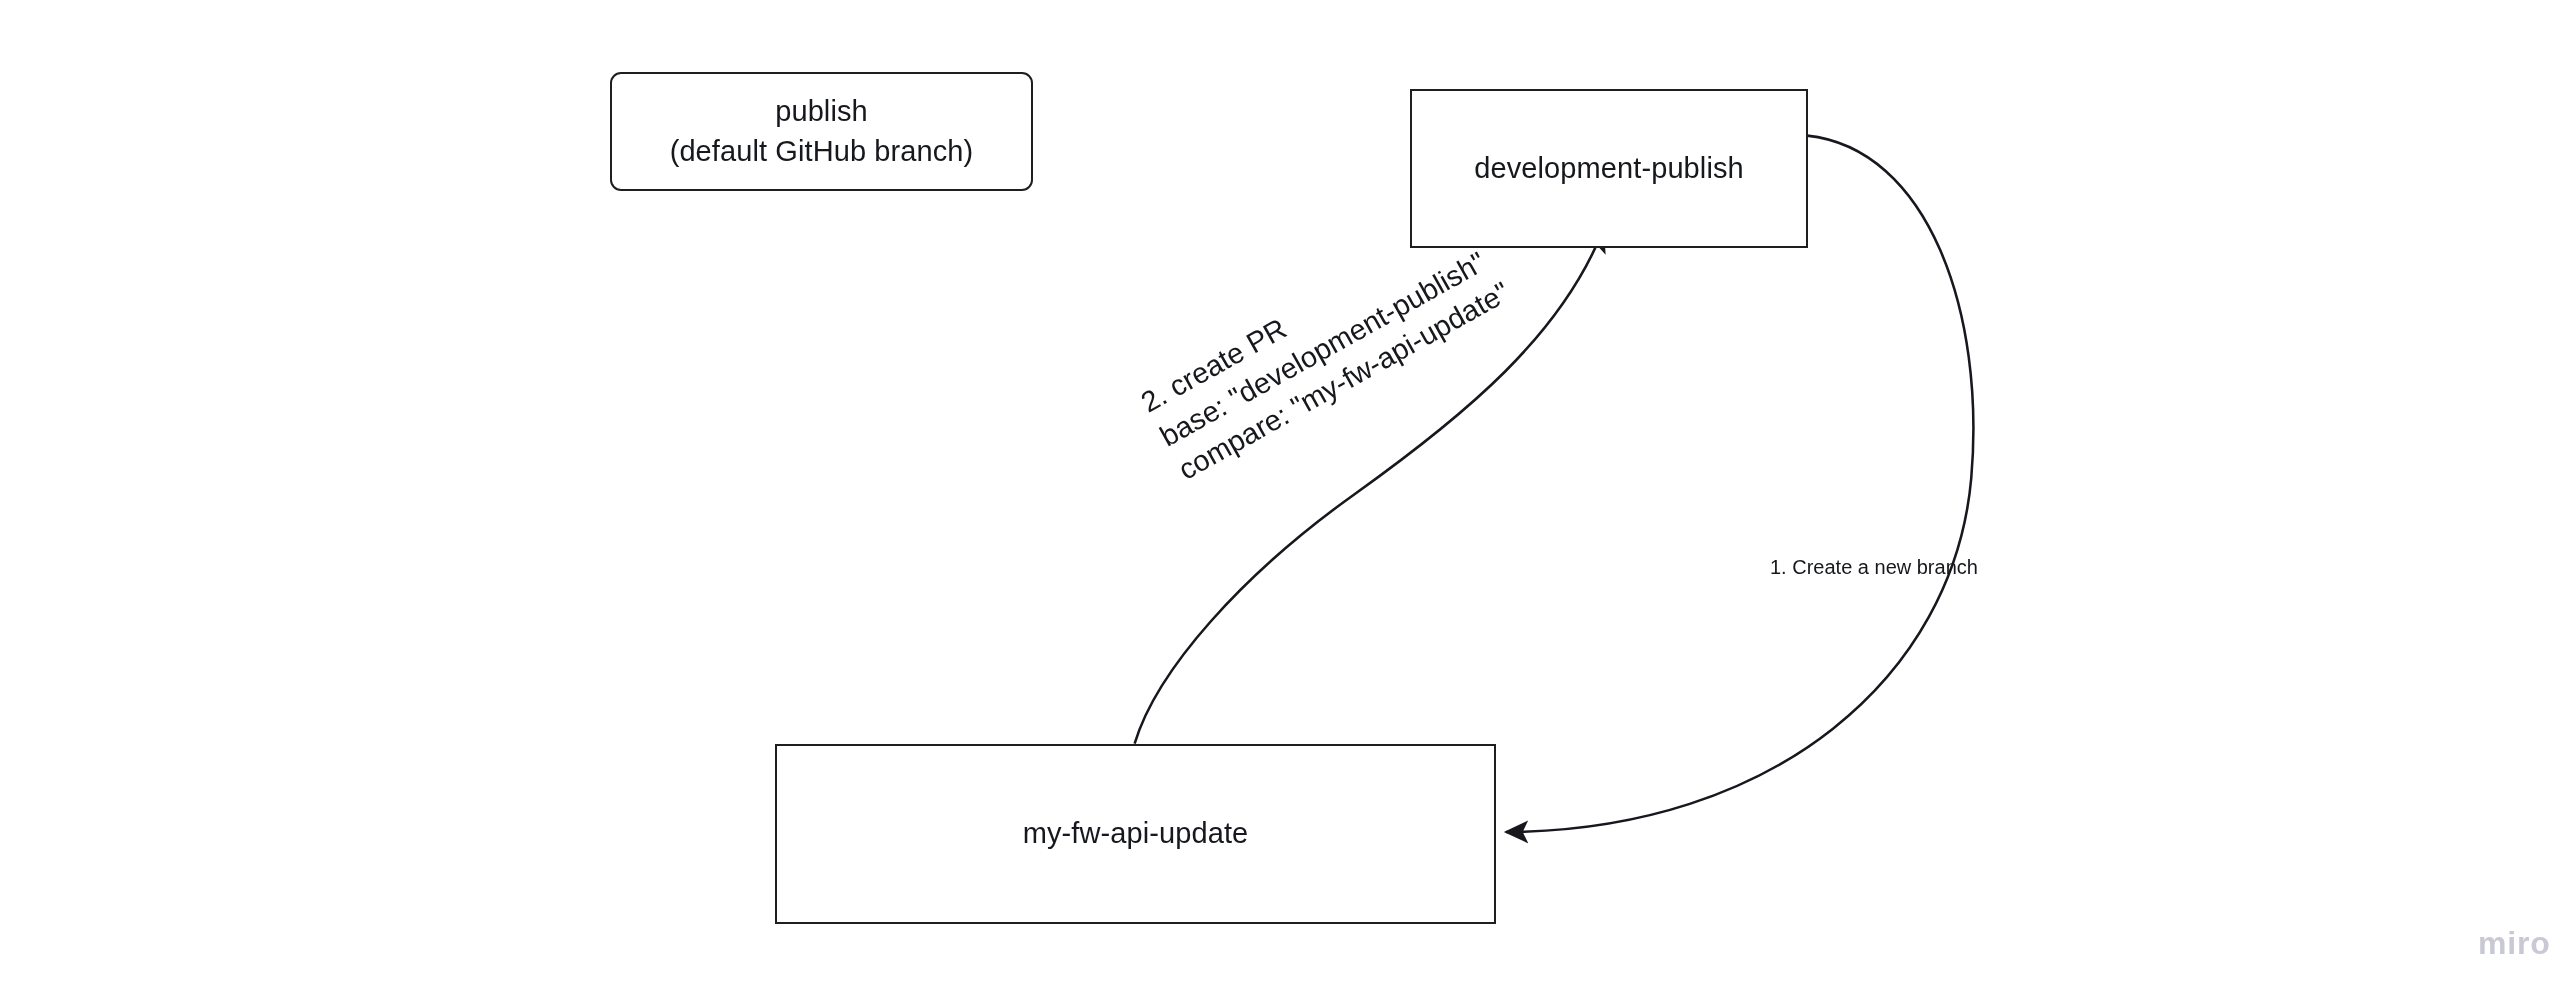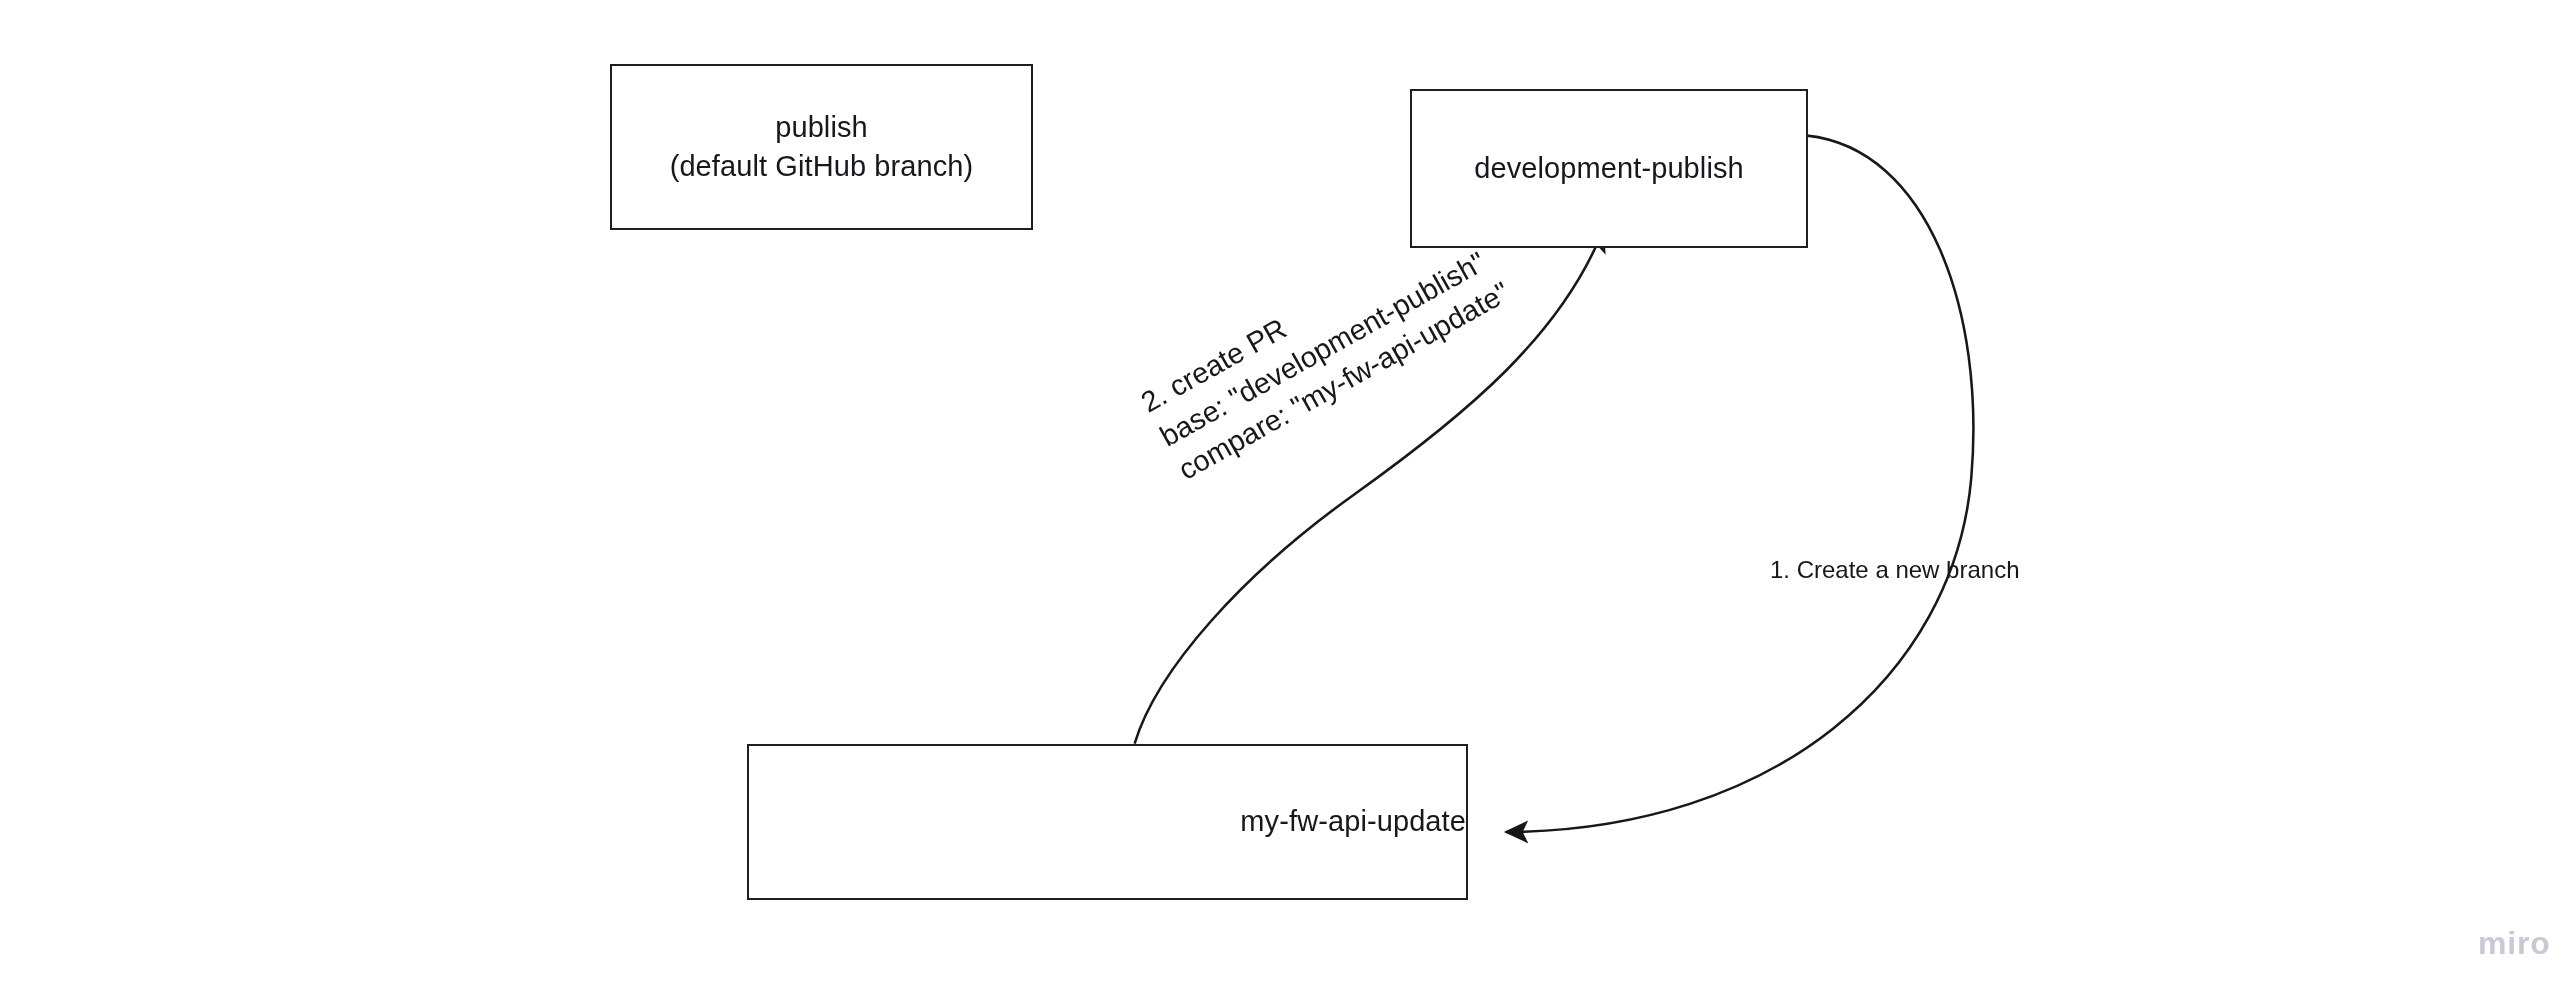--- a/index.html
+++ b/index.html
@@ -29,57 +29,57 @@
   }
   .node-label {
     font-size: 29px;
     line-height: 1.36;
     color: #16181d;
     white-space: pre-line;
     letter-spacing: 0.1px;
   }
   #node-publish {
     left: 610px;
-    top: 64px;
+    top: 72px;
     width: 423px;
-    height: 166px;
+    height: 119px;
+    border-radius: 11px;
   }
   #node-development-publish {
     left: 1410px;
     top: 57px;
     width: 398px;
     height: 159px;
     margin-top: 32px;
   }
   #node-my-fw-api-update {
-    left: 747px;
+    left: 775px;
     top: 744px;
     width: 721px;
-    height: 156px;
-    justify-content: flex-end;
+    height: 180px;
   }
   #edges {
     position: absolute;
     left: 0;
     top: 0;
     width: 2576px;
     height: 986px;
     pointer-events: none;
   }
   .edge-label {
     position: absolute;
     font-size: 29px;
     line-height: 1.34;
     color: #16181d;
     white-space: pre-line;
   }
   #edge-label-create-branch {
     left: 1770px;
     top: 554px;
-    font-size: 24px;
+    font-size: 20px;
   }
   #edge-label-create-pr {
     left: 1134px;
     top: 388px;
     transform: rotate(-29.2deg);
     transform-origin: 0 0;
     line-height: 1.33;
   }
   #miro-watermark {
     position: absolute;

